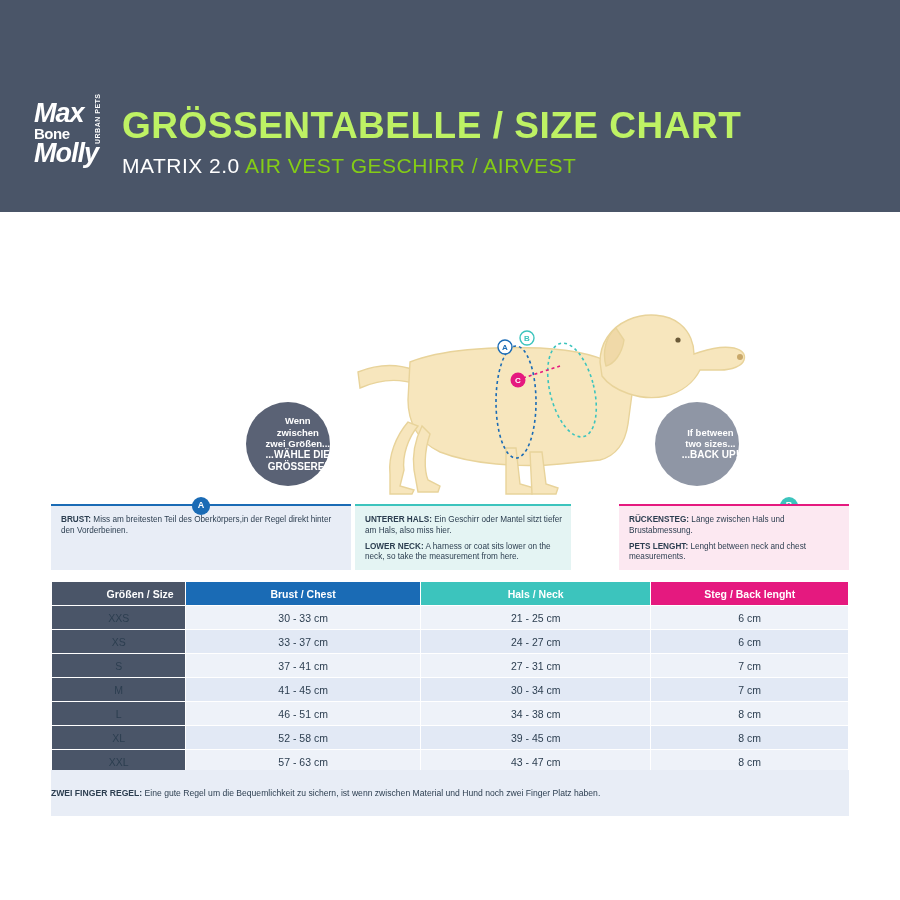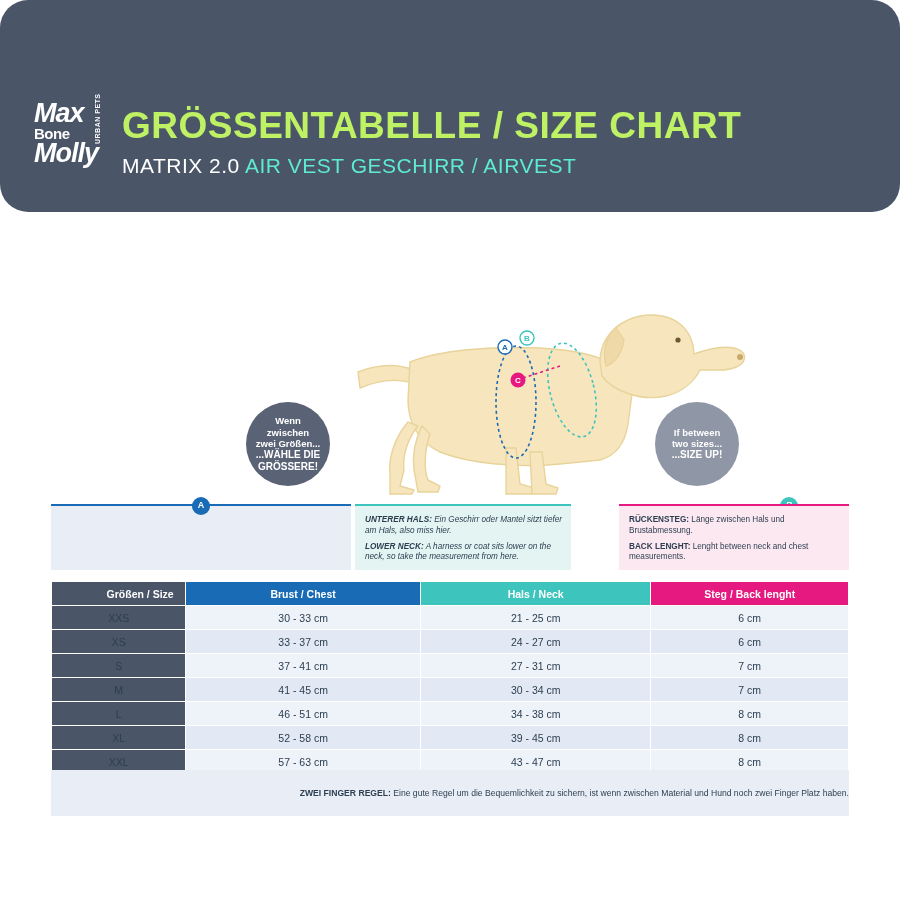--- a/index.html
+++ b/index.html
@@ -10,21 +10,20 @@
     color:#2c3e50;
     overflow:hidden;
     position:relative;
   }
   .page{position:relative;width:900px;height:900px;}
 
   
   .header{
     position:absolute;left:0;top:0;width:900px;height:212px;
     background:#4a5568;
-    border-radius:28px;
   }
   .logo{
     position:absolute;left:34px;top:100px;width:80px;height:78px;
     color:#ffffff;
   }
   .logo .l1{
     position:absolute;left:0;top:0;font-size:27px;font-weight:bold;
     letter-spacing:-1px;font-style:italic;line-height:1;
   }
   .logo .l2{
@@ -43,28 +42,28 @@
   .title{
     position:absolute;left:122px;top:105px;
     font-size:37px;font-weight:bold;color:#bef264;letter-spacing:0.5px;
     white-space:nowrap;
   }
   .subtitle{
     position:absolute;left:122px;top:154px;
     font-size:21px;color:#ffffff;letter-spacing:0.5px;white-space:nowrap;
   }
   .subtitle b{font-weight:normal;}
-  .subtitle span.light{font-weight:normal;color:#5eead4;}
+  .subtitle span.light{font-weight:normal;color:#84cc16;}
 
   
   .illu{position:absolute;left:0;top:212px;width:900px;height:288px;}
 
   .badge{
     position:absolute;border-radius:50%;
-    display:flex;align-items:center;justify-content:center;
+    display:flex;align-items:center;justify-content:flex-end;
     text-align:center;color:#ffffff;font-weight:bold;
     line-height:1.18;
   }
   .badge-left{
     left:246px;top:190px;width:84px;height:84px;background:#5a6275;
     font-size:9.5px;
   }
   .badge-right{
     left:655px;top:190px;width:84px;height:84px;background:#8f96a5;
     font-size:9.5px;
@@ -74,21 +73,21 @@
   
   .desc-row{position:absolute;left:51px;top:504px;width:798px;height:66px;}
   .desc{
     position:absolute;top:0;height:66px;
     box-sizing:border-box;padding:9px 8px 0 10px;
     font-size:8.2px;line-height:1.32;color:#2c3e50;
   }
   .desc b{font-weight:bold;}
   .desc .line2{margin-top:5px;}
   .d1{left:0;width:300px;background:#e8edf6;border-top:2px solid #1a6bb5;}
-  .d2{left:304px;width:216px;background:#e4f4f3;border-top:2px solid #3cc4bd;font-style:italic;}
+  .d2{left:304px;width:216px;background:#e4f4f3;border-top:2px solid #3cc4bd;}
   .d3{left:568px;width:230px;background:#fce8f1;border-top:2px solid #e5197f;}
 
   .circ{
     position:absolute;top:-9px;width:18px;height:18px;border-radius:50%;
     color:#fff;font-size:9px;font-weight:bold;
     display:flex;align-items:center;justify-content:center;
   }
   .circA{left:141px;background:#1a6bb5;}
   .circB{left:425px;background:#3cc4bd;}
 
@@ -110,21 +109,21 @@
   th.c2{background:#3cc4bd;width:258px;}
   th.c3{background:#e5197f;width:219px;}
   td.c0{background:#4a5568;color:#ffffff;}
   td.c1,td.c2,td.c3{background:#eef2f9;margin-top:44px;}
   tr.alt td.c1,tr.alt td.c2,tr.alt td.c3{background:#e2e9f5;text-align:center;}
 
   
   .footnote{
     position:absolute;left:51px;top:770px;width:798px;height:46px;
     background:#e8edf6;
-    display:flex;flex-direction:column;align-items:flex-end;justify-content:center;
+    display:flex;flex-direction:column;align-items:flex-start;justify-content:center;
     font-size:8.6px;line-height:1.5;color:#2c3e50;text-align:center;
   }
   .footnote b{font-weight:bold;}
 </style>
 </head>
 <body>
 
 <div class="page">
 
   <div class="header">
@@ -191,38 +190,39 @@
         <span>zwei Größen...</span><br>
         <span class="big">...WÄHLE DIE</span>
         <span class="big">GRÖSSERE!</span>
       </div>
     </div>
 
     <div class="badge badge-right">
       <div>
         <span>If between</span><br>
         <span>two sizes...</span><br>
-        <span class="big">...SIZE UP!</span>
+        <span class="big">...BACK UP!</span>
       </div>
     </div>
   </div>
 
   <div class="desc-row">
     <div class="desc d1">
       <div class="circ circA">A</div>
+      <div><b>BRUST:</b> <span>Miss am breitesten Teil des Oberkörpers,in der Regel direkt hinter den Vorderbeinen.</span></div>
     </div>
     <div class="desc d2">
       <div class="circ circB">B</div>
       <div><b>UNTERER HALS:</b> <span>Ein Geschirr oder Mantel sitzt tiefer am Hals, also miss hier.</span></div>
       <div class="line2"><b>LOWER NECK:</b> <span>A harness or coat sits lower on the neck, so take the measurement from here.</span></div>
     </div>
     <div class="desc d3">
 
       <div><b>RÜCKENSTEG:</b> <span>Länge zwischen Hals und Brustabmessung.</span></div>
-      <div class="line2"><b>BACK LENGHT:</b> <span>Lenght between neck and chest measurements.</span></div>
+      <div class="line2"><b>PETS LENGHT:</b> <span>Lenght between neck and chest measurements.</span></div>
     </div>
   </div>
 
   <table class="sizes">
     <thead>
       <tr>
         <th class="c0">Größen / Size</th>
         <th class="c1">Brust / Chest</th>
         <th class="c2">Hals / Neck</th>
         <th class="c3">Steg / Back lenght</th>

